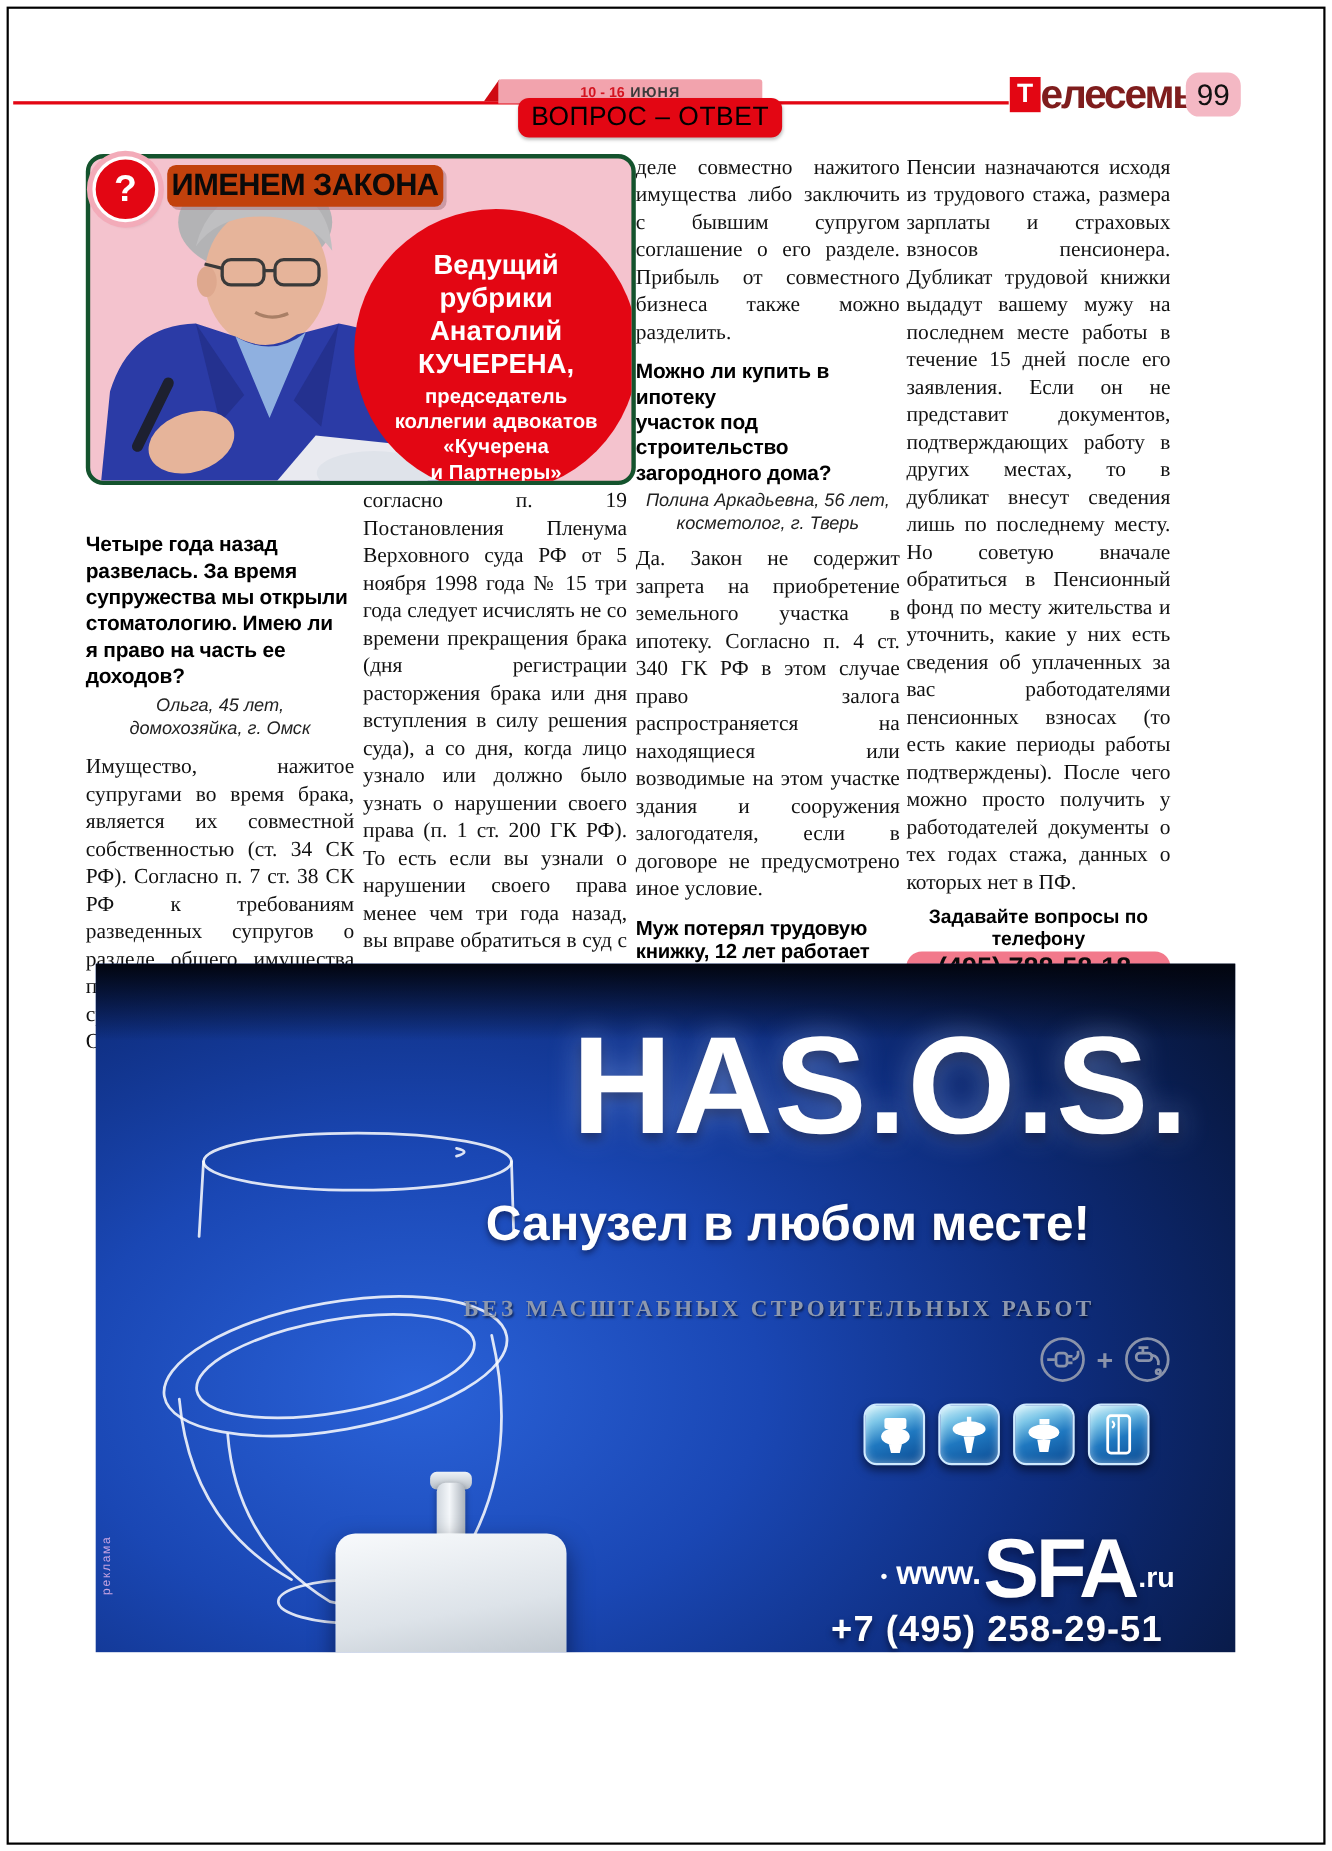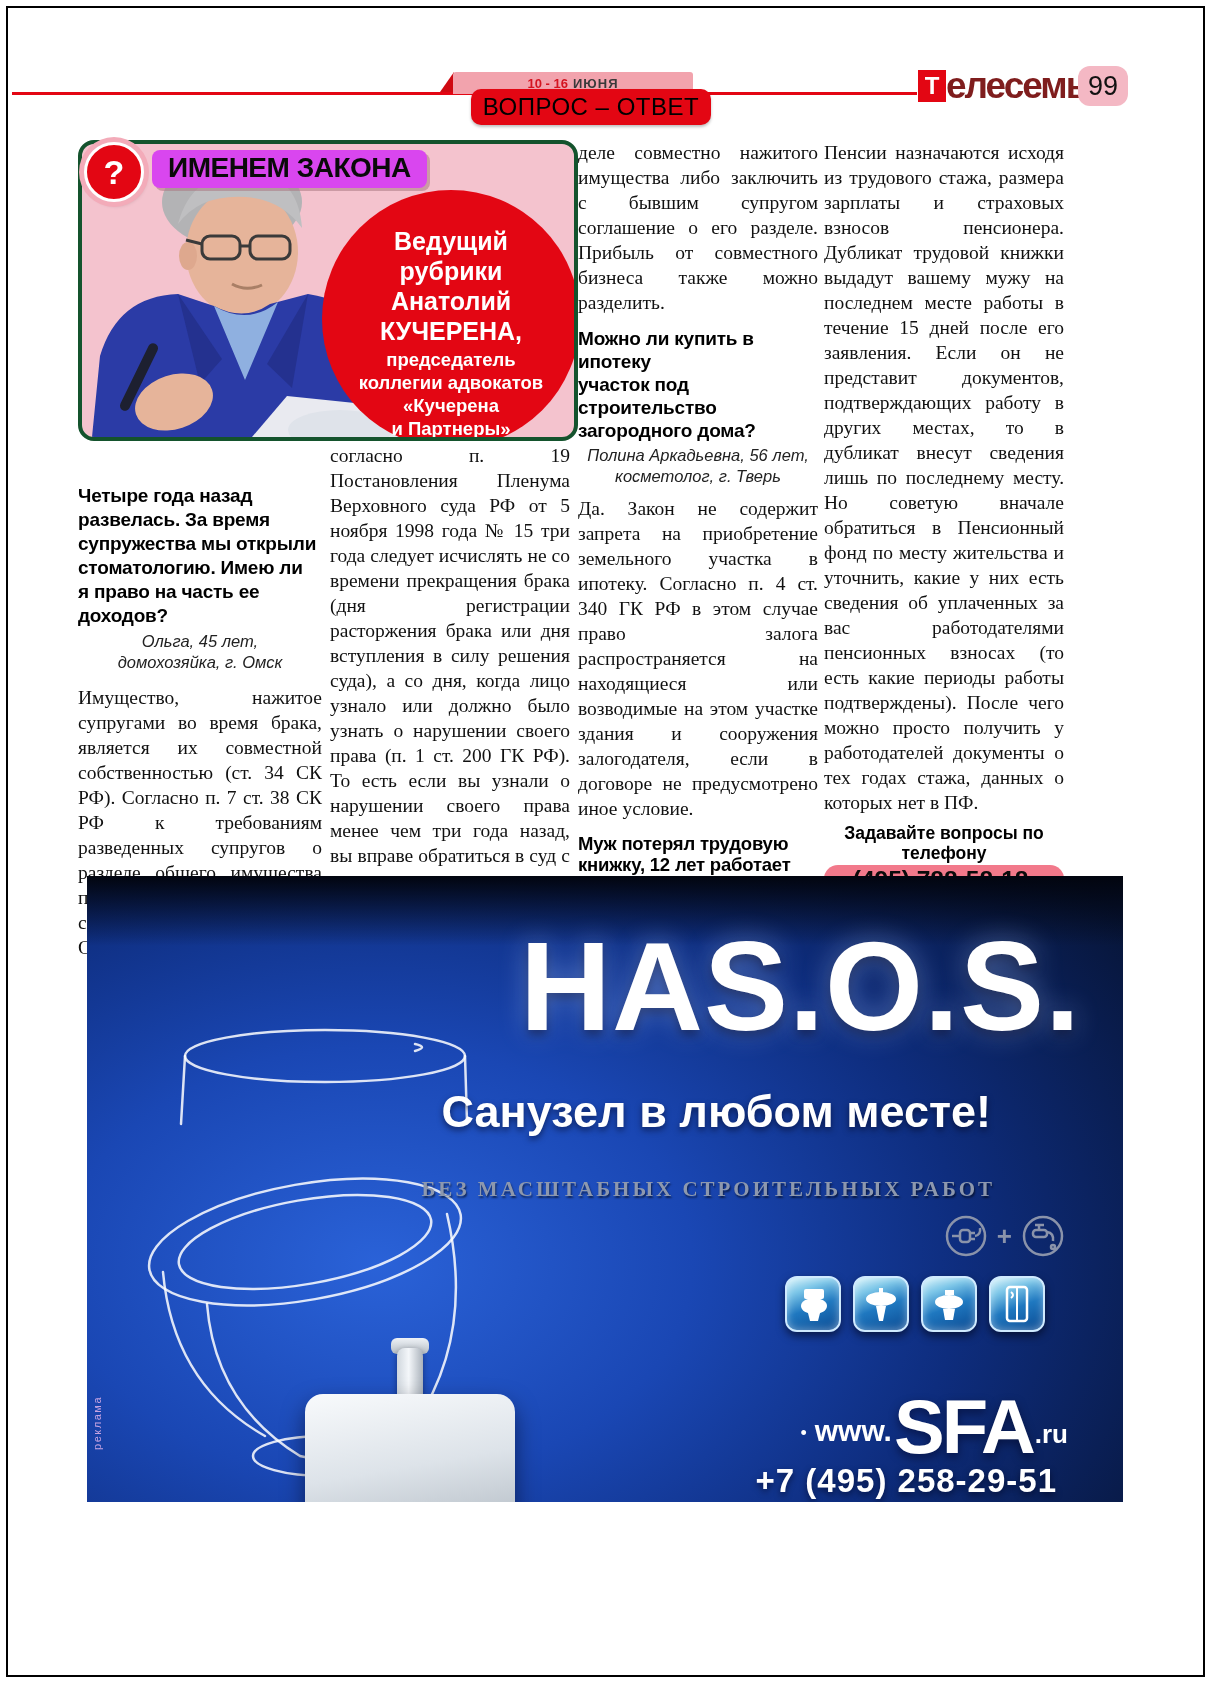--- a/index.html
+++ b/index.html
@@ -29,21 +29,21 @@
   .photo-card{position:absolute;left:78px;top:140px;width:492px;height:293px;background:#f4c3ce;
           border:4px solid #14532d;border-radius:16px;overflow:hidden;}
   .host-circle{position:absolute;left:240px;top:46px;width:258px;height:258px;border-radius:50%;
           background:#e30613;color:#fff;text-align:center;padding-top:36px;box-sizing:border-box;}
   .host-main{font-weight:800;font-size:25px;line-height:30px;white-space:pre-line;}
   .host-sub{font-weight:700;font-size:18.5px;line-height:23px;white-space:pre-line;margin-top:2px;}
   .rubric-badge{position:absolute;left:84px;top:142px;display:flex;align-items:flex-start;z-index:5;}
   .q-circle{width:54px;height:54px;border-radius:50%;background:#e30613;border:3px solid #fff;
           box-shadow:0 0 0 5px #f3abb9,2px 3px 4px rgba(0,0,0,.25);
           display:flex;align-items:center;justify-content:center;color:#fff;font-weight:900;font-size:34px;}
-  .badge-label{margin-left:8px;margin-top:8px;background:#d946ef;border-radius:8px;padding:2px 16px 4px;
+  .badge-label{margin-left:8px;margin-top:8px;background:#c2410c;border-radius:8px;padding:2px 4px 4px;
           font-weight:800;font-size:28px;letter-spacing:-0.5px;color:#0a0a0a;
           box-shadow:3px 3px 0 rgba(170,120,130,.55);}
 
   
   .col{position:absolute;width:244px;}
   .q{font-weight:800;font-size:19px;line-height:24px;color:#000;white-space:pre-line;letter-spacing:-0.2px;margin-top:41px;}
   .q.tight{line-height:21px;font-size:18.5px;}
   .sign{text-align:center;font-style:italic;font-size:16.5px;line-height:21px;color:#222;white-space:pre-line;margin-top:3px;}
   .serif{font-family:"Liberation Serif",serif;font-size:19.5px;line-height:25px;color:#111;
          text-align:justify;}

